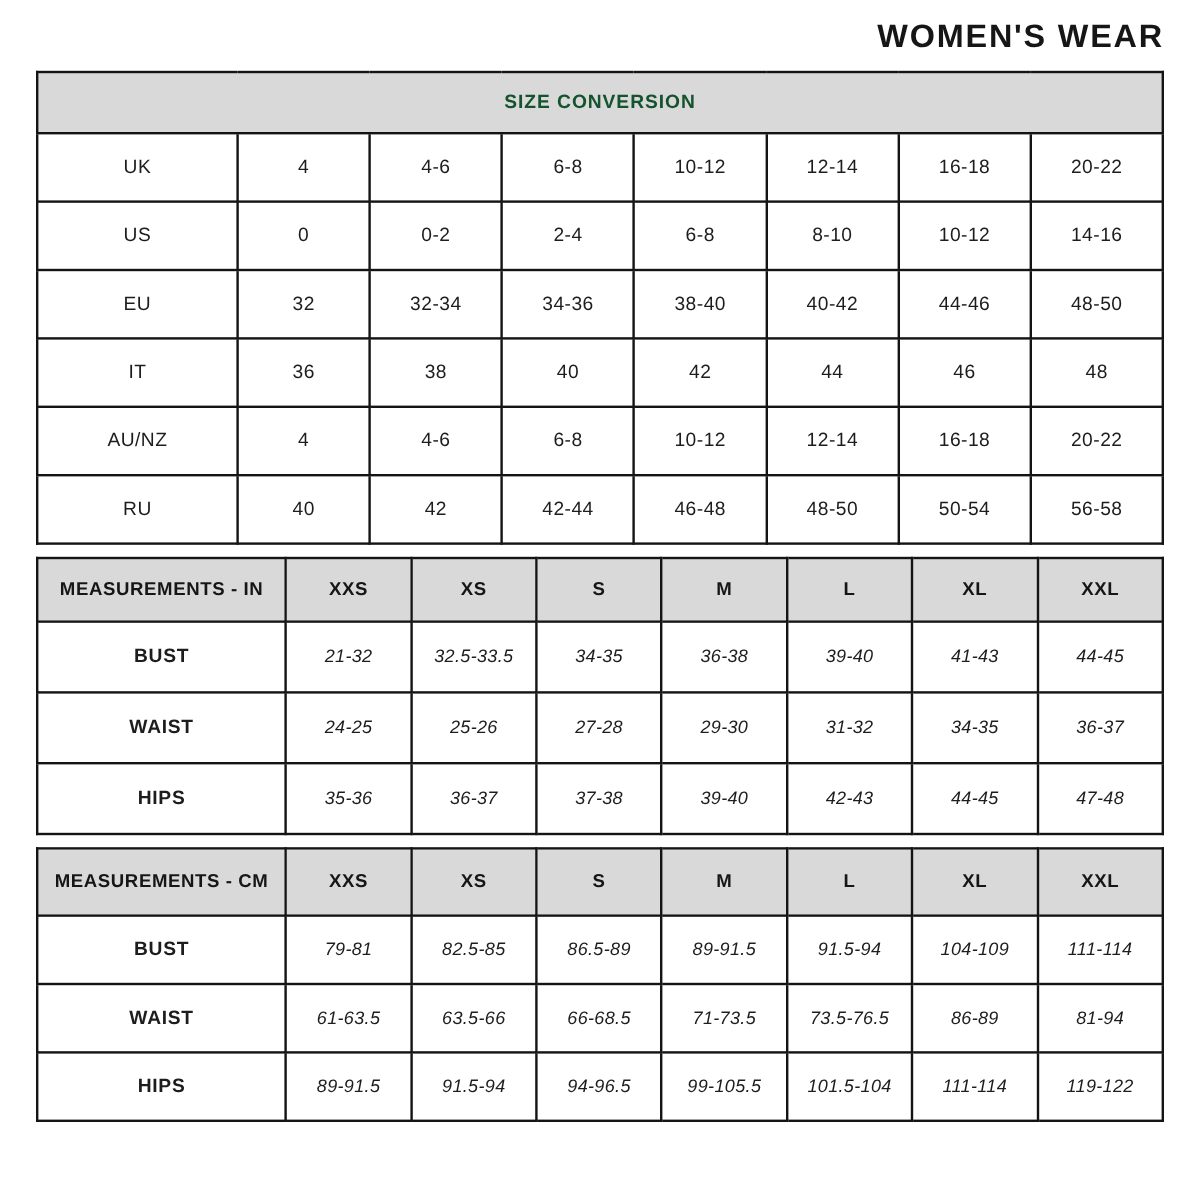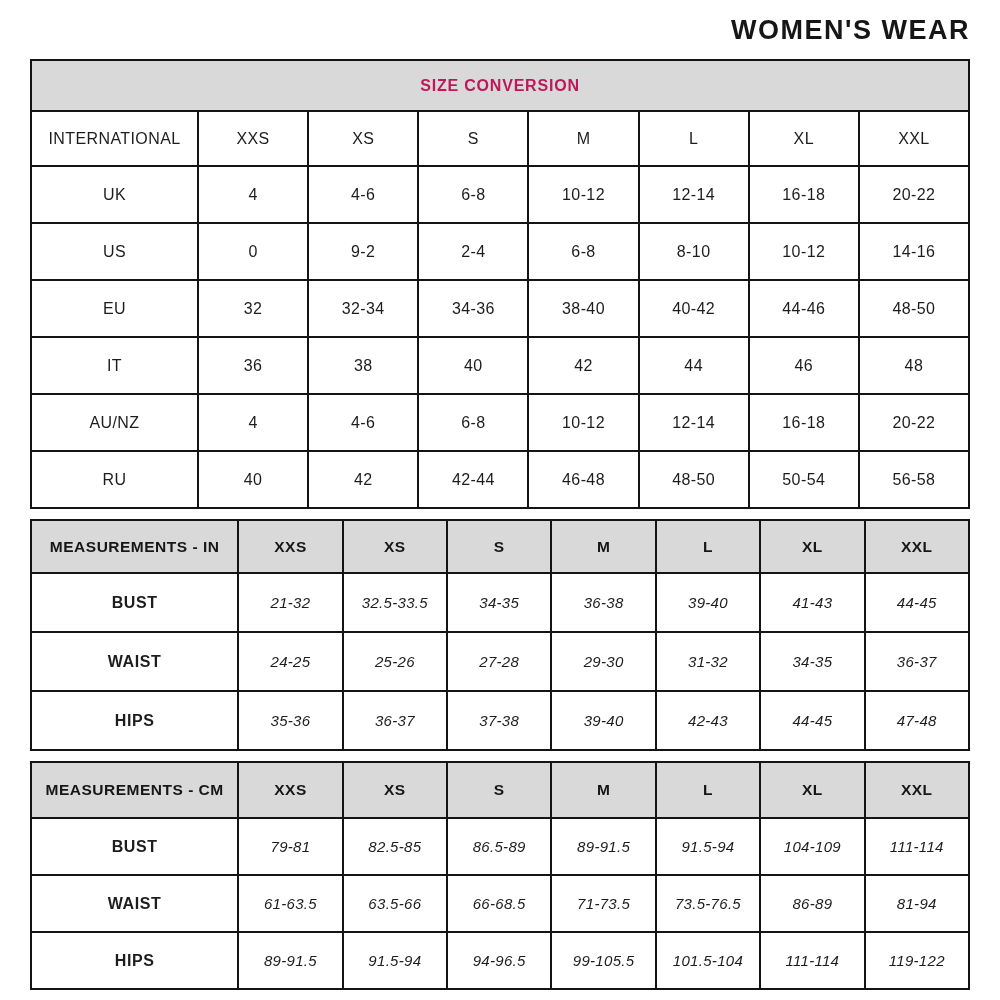--- a/index.html
+++ b/index.html
@@ -37,21 +37,21 @@
   }
   
   .t1 .c-label { width: 17.8%; }
   .t1 .c-data  { width: 11.74%; }
   .t1 .band {
     background: #d9d9d9;
     font-weight: 700;
     font-size: 16px;
     letter-spacing: 0.8px;
     height: 49px;
-    color: #be185d;
+    color: #14532d;
   }
   .t1 tr.cols th {
     font-weight: 400;
     font-size: 16px;
     height: 53px;
     letter-spacing: 0.4px;
   }
   .t1 tbody tr { height: 57px; margin-top: 48px; }
   .t1 tbody th.row-label {
     font-weight: 400;
@@ -97,46 +97,36 @@
 
   <table class="tbl t1">
     <colgroup>
         <col class="c-label">
         <col class="c-data" span="7">
       </colgroup>
     <thead>
       <tr>
         <th colspan="8" class="band">SIZE CONVERSION</th>
       </tr>
-      <tr class="cols">
-          <th class="label-col">INTERNATIONAL</th>
-          <th>XXS</th>
-          <th>XS</th>
-          <th>S</th>
-          <th>M</th>
-          <th>L</th>
-          <th>XL</th>
-          <th>XXL</th>
-        </tr>
     </thead>
     <tbody>
         <tr>
           <th class="row-label">UK</th>
           <td>4</td>
           <td>4-6</td>
           <td>6-8</td>
           <td>10-12</td>
           <td>12-14</td>
           <td>16-18</td>
           <td>20-22</td>
         </tr>
         <tr>
           <th class="row-label">US</th>
           <td>0</td>
-          <td>9-2</td>
+          <td>0-2</td>
           <td>2-4</td>
           <td>6-8</td>
           <td>8-10</td>
           <td>10-12</td>
           <td>14-16</td>
         </tr>
         <tr>
           <th class="row-label">EU</th>
           <td>32</td>
           <td>32-34</td>

